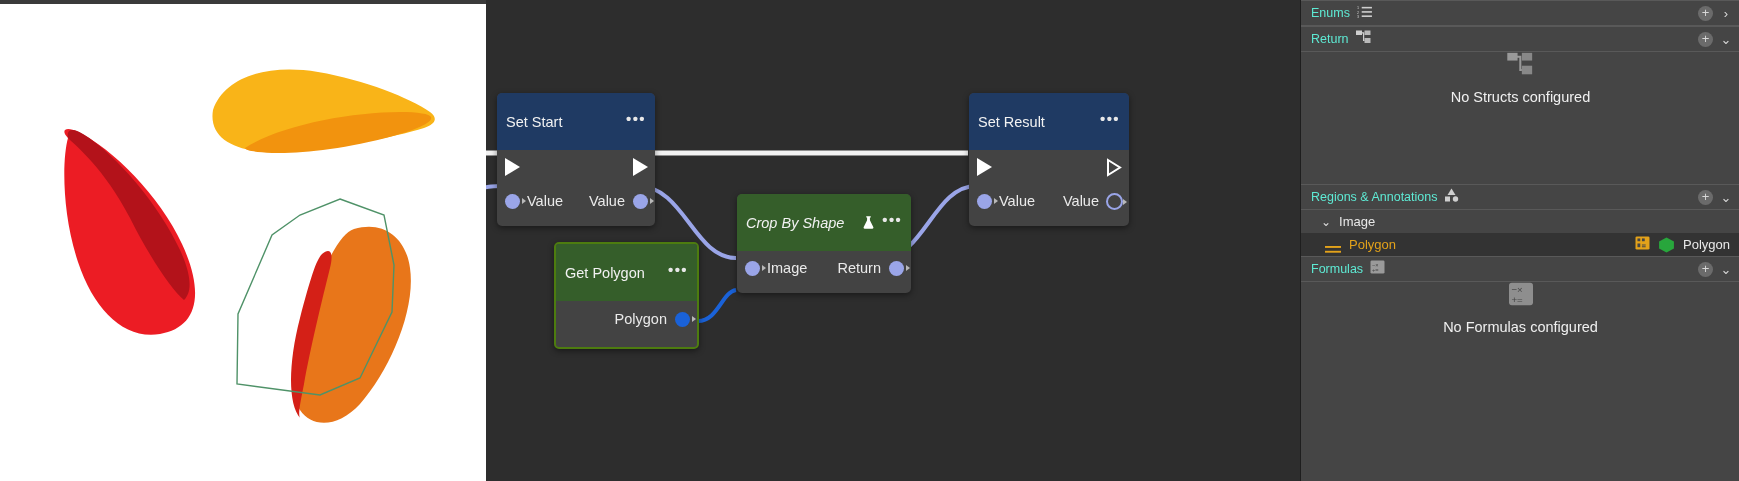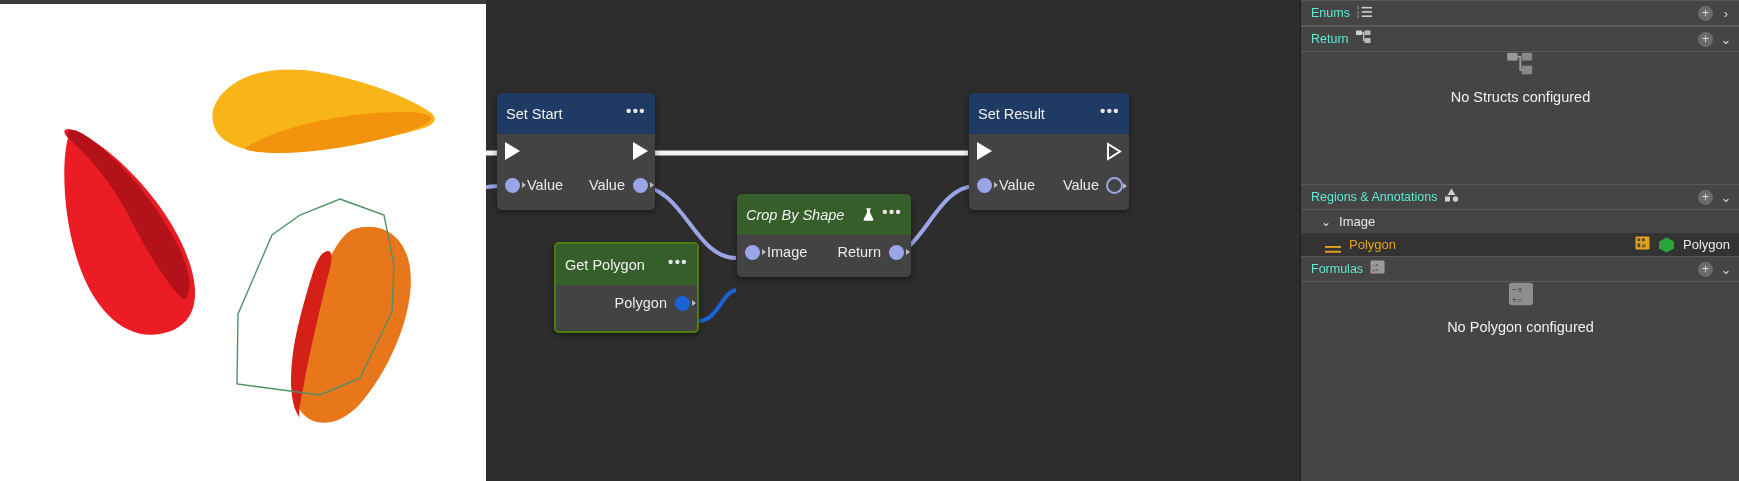--- a/index.html
+++ b/index.html
@@ -15,21 +15,21 @@
   #image-panel svg{position:absolute;left:0;top:0;}
 
   
   #canvas{position:absolute;left:486px;top:0;width:814px;height:481px;background:#2d2d2d;overflow:hidden;}
   #wires{position:absolute;left:0;top:0;pointer-events:none;}
 
   
   .node{position:absolute;border-radius:5px;background:#434343;
         box-shadow:0 2px 6px rgba(0,0,0,.45);overflow:hidden;}
   .node.sel{border:2px solid #4d7c0f;}
-  .node-head{height:25px;display:flex;align-items:center;padding:8px 9px;gap:6px;text-align:right;}
+  .node-head{height:25px;display:flex;align-items:center;padding:16px 9px;gap:6px;text-align:right;}
   .node-title{color:#f2f2f2;font-size:14.5px;white-space:nowrap;flex:0 0 auto;}
   .node-head .spacer{flex:1 1 auto;}
   .dots{letter-spacing:1.4px;color:#e8e8e8;font-size:15px;line-height:8px;
         transform:translateY(-3px);font-weight:700;}
   .node-body{position:relative;}
   .row{display:flex;align-items:center;height:30px;}
   .pin-col{width:30px;display:flex;align-items:center;justify-content:center;flex:0 0 auto;}
   .lbl{color:#eaeaea;font-size:14.5px;white-space:nowrap;}
   .lbl.inp{margin-right:6px;}
   .lbl.outp{margin-left:6px;}
@@ -339,17 +339,17 @@
     </div>
 
     <div class="empty" style="height:130px;">
       <span>
         <svg width="26" height="24" viewBox="0 0 16 15">
           <rect x="0.5" y="0.5" width="15" height="14" rx="1.8" fill="#8e8e8e"></rect>
           <text x="2" y="7" font-size="6" fill="#454545" font-family="Liberation Sans">−×</text>
           <text x="2" y="13" font-size="6" fill="#454545" font-family="Liberation Sans">+=</text>
         </svg>
       </span>
-      <span class="cap">No Polygon configured</span>
+      <span class="cap">No Formulas configured</span>
     </div>
 
   </div>
 </div>
 
 </body></html>

